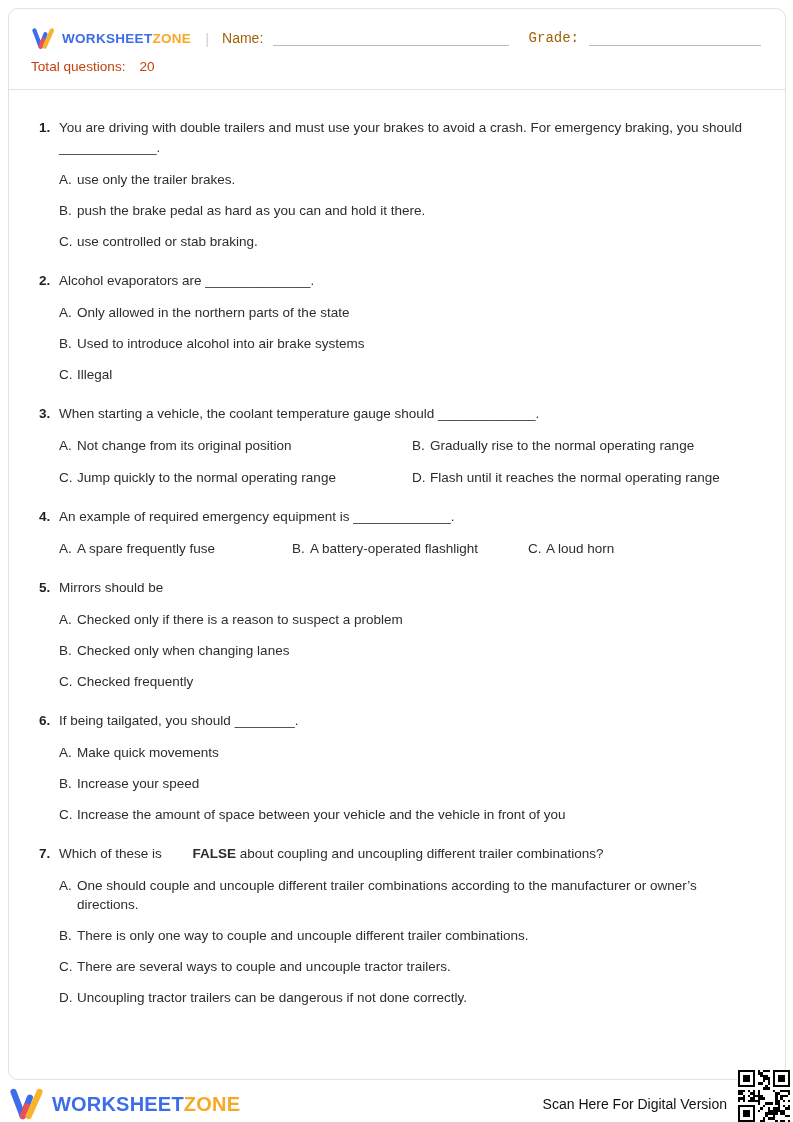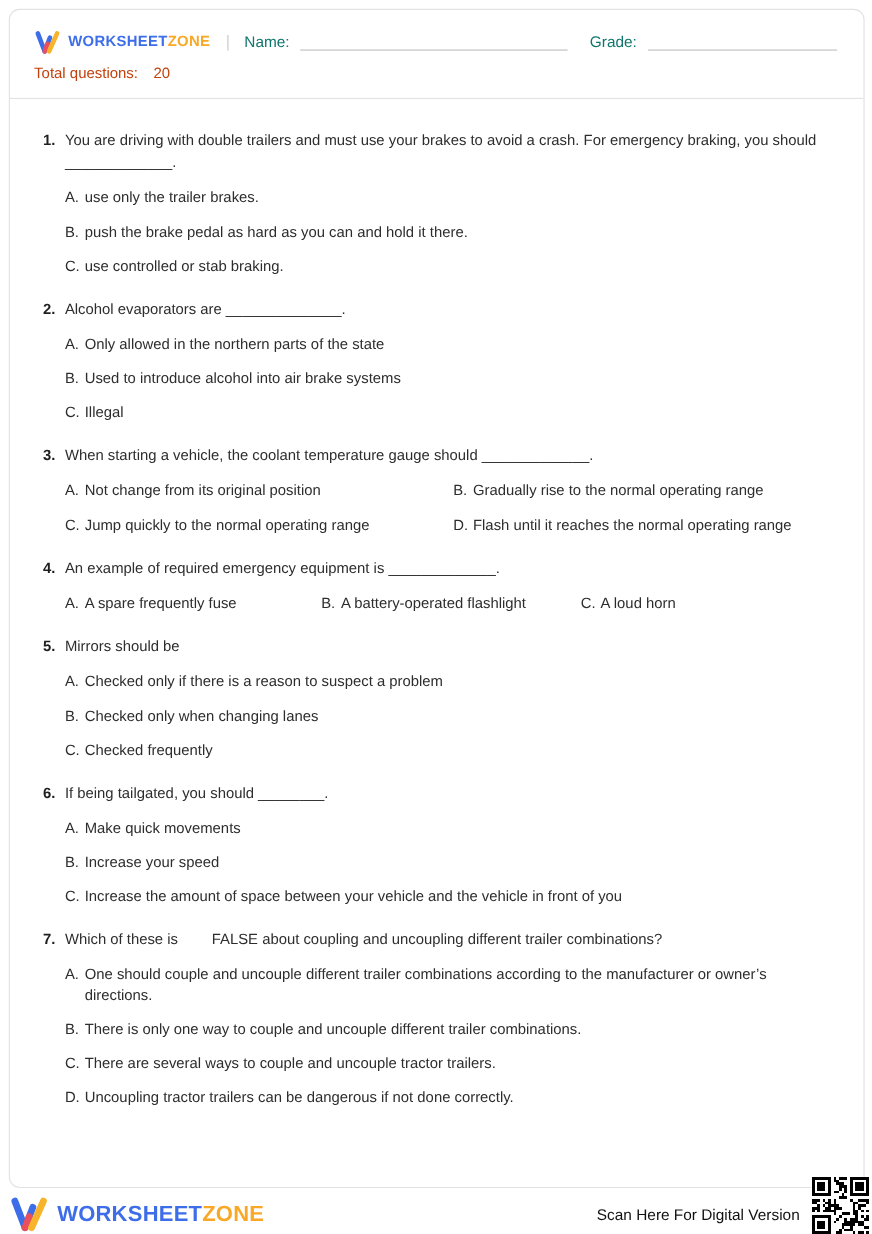--- a/index.html
+++ b/index.html
@@ -20,43 +20,43 @@
     border-radius: 10px;
     background: #ffffff;
   }
 
   
   .card-header { padding: 15px 24px 0 22px; }
   .logo-row { display: flex; align-items: center; height: 28px; }
   .logo { display: flex; align-items: center; gap: 6px; }
   .logo-word { font-weight: bold; font-size: 13.5px; letter-spacing: 0.3px; }
   .logo-sep { color: #d0d0d0; font-size: 15px; margin: 0 13px 0 14px; font-weight: 300; }
-  .field-label { font-size: 14px; color: #0f766e; }
+  .field-label { font-size: 14px; color: #a16207; }
   .write-line { border-bottom: 1px solid #bdbdbd; height: 15px; }
   .name-line { flex: 1; margin: 0 18px 0 10px; max-width: 292px; }
   .grade-line { width: 172px; margin-left: 10px; }
-  .grade-label { margin-left: 2px; }
+  .grade-label { margin-left: 2px; font-family: Liberation Mono, monospace; }
   .doc-title {
     margin-top: 23px;
     font-weight: bold;
     font-size: 14.6px;
     color: #1f1f1f;
     letter-spacing: -0.1px;
   }
   .total-row { margin-top: 7px; font-size: 13.6px; color: #c2410c; }
   .total-value { margin-left: 14px; }
   .divider { border-top: 1px solid #e2e2e2; margin-top: 15px; }
 
   
   .questions { padding: 28px 24px 0 30px; }
   .question { margin-bottom: 20px; }
   .q-head { display: flex; font-size: 13.5px; line-height: 20px; color: #2d2d2d; }
   .q-num { font-weight: bold; color: #1f1f1f; width: 20px; flex: 0 0 20px; }
   .q-text { flex: 1; }
-  .q-text .bold { font-weight: normal; padding-left: 27px; }
+  .q-text .bold { font-weight: bold; padding-left: 27px; }
   .options { margin-left: 20px; margin-top: 12px; }
   .option { display: flex; font-size: 13.5px; line-height: 19px; color: #2d2d2d; margin-top: 12px; }
   .option:first-child { margin-top: 0; }
   .opt-letter { flex: 0 0 18px; width: 18px; }
   .opt-text { flex: 1; }
   .options.cols-2 { display: grid; grid-template-columns: 353px 1fr; row-gap: 13px; }
   .options.cols-2 .option { margin-top: 0; }
   .options.cols-3 { display: grid; grid-template-columns: 233px 236px 1fr; }
   .options.cols-3 .option { margin-top: 0; }
 

